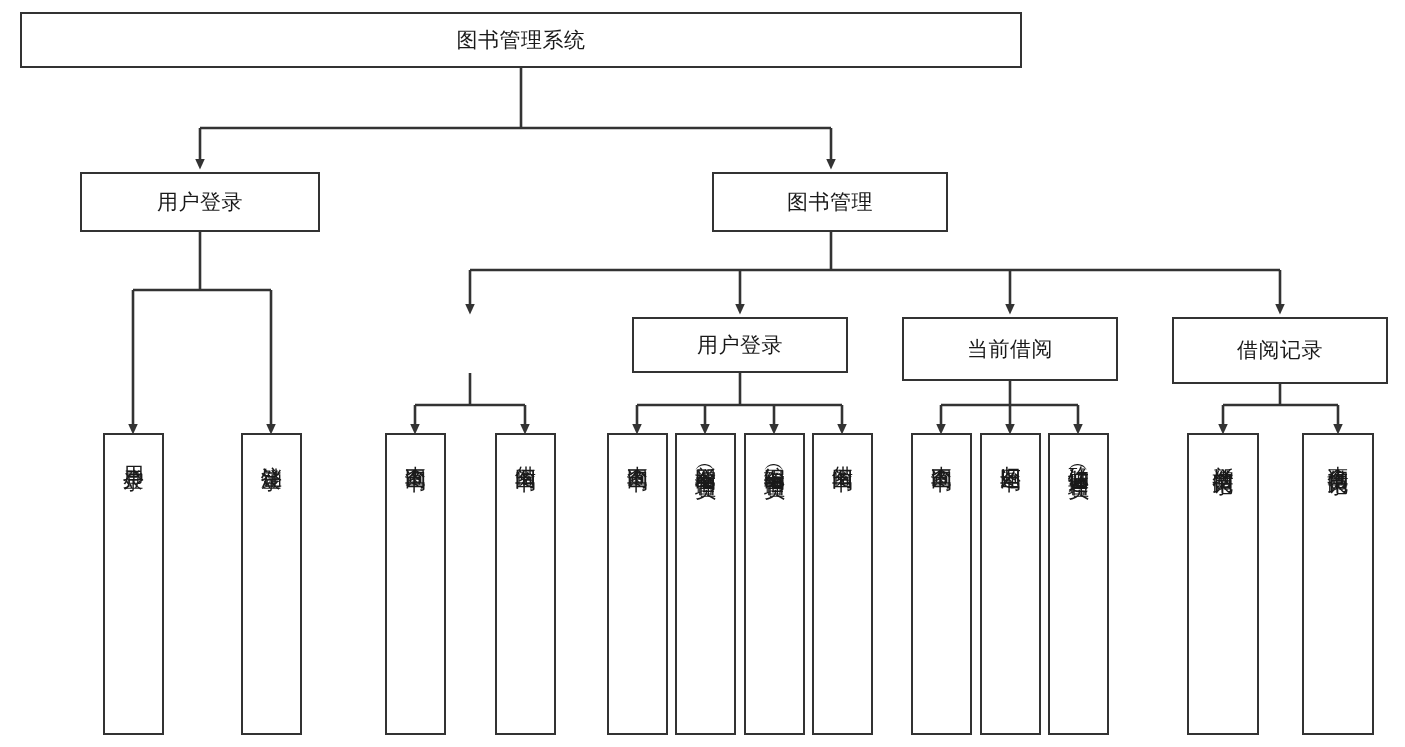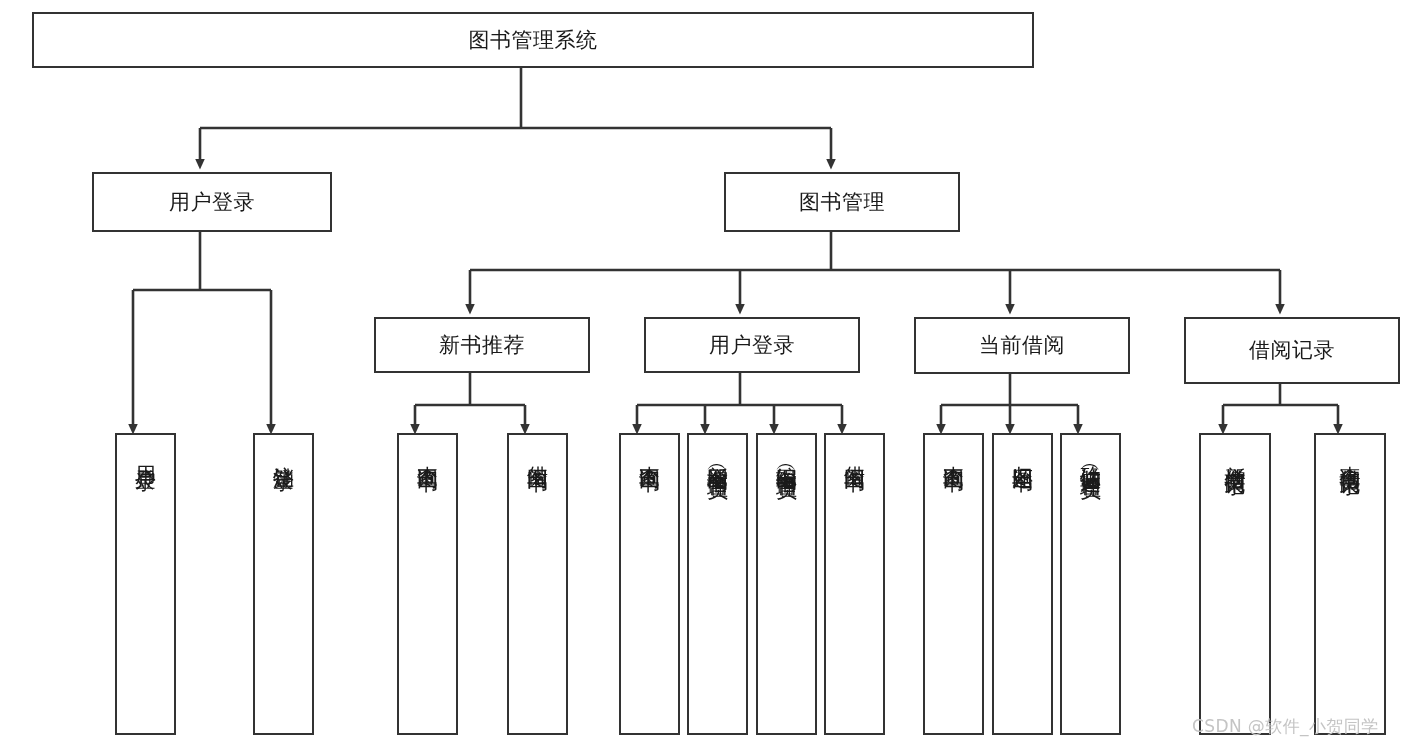--- a/index.html
+++ b/index.html
@@ -28,21 +28,20 @@
   }
   .node {
     position: absolute;
     box-sizing: border-box;
     background: #ffffff;
     border: 2px solid #333333;
     display: flex;
     align-items: center;
     justify-content: center;
     color: #1a1a1a;
-    margin-left: 12px;
   }
   .node .label {
     display: block;
     text-align: center;
     line-height: 1.18;
     letter-spacing: 0.5px;
   }
   
   .node.horiz .label {
     font-size: 21px;
@@ -129,29 +128,26 @@
   </div>
 
   <div class="node horiz" style="left:80px; top:172px; width:240px; height:60px;">
     <span class="label">用户登录</span>
   </div>
 
   <div class="node horiz" style="left:712px; top:172px; width:236px; height:60px;">
     <span class="label">图书管理</span>
   </div>
 
-  <div class="node horiz" style="left:362px; top:317px; width:216px; height:56px;">
-    <span class="label">新书推荐</span>
-  </div>
 
   <div class="node horiz" style="left:632px; top:317px; width:216px; height:56px;">
     <span class="label">用户登录</span>
   </div>
 
-  <div class="node horiz" style="left:902px; top:317px; width:216px; height:57px;">
+  <div class="node horiz" style="left:902px; top:317px; width:216px; height:64px;">
     <span class="label">当前借阅</span>
   </div>
 
   <div class="node horiz" style="left:1172px; top:317px; width:216px; height:67px;">
     <span class="label">借阅记录</span>
   </div>
 
   <div class="node vert" style="left:103px; top:433px; width:61px; height:302px;">
     <span class="label">用户登录</span>
   </div>
@@ -197,15 +193,14 @@
   </div>
 
   <div class="node vert" style="left:1187px; top:433px; width:72px; height:302px;">
     <span class="label">新增借阅记录</span>
   </div>
 
   <div class="node vert" style="left:1302px; top:433px; width:72px; height:302px;">
     <span class="label">查询借阅记录</span>
   </div>
 
-  <div class="watermark" style="left:1192px; top:715px;">CSDN @软件_小贺同学</div>
 
 </div>
 
 </body></html>

